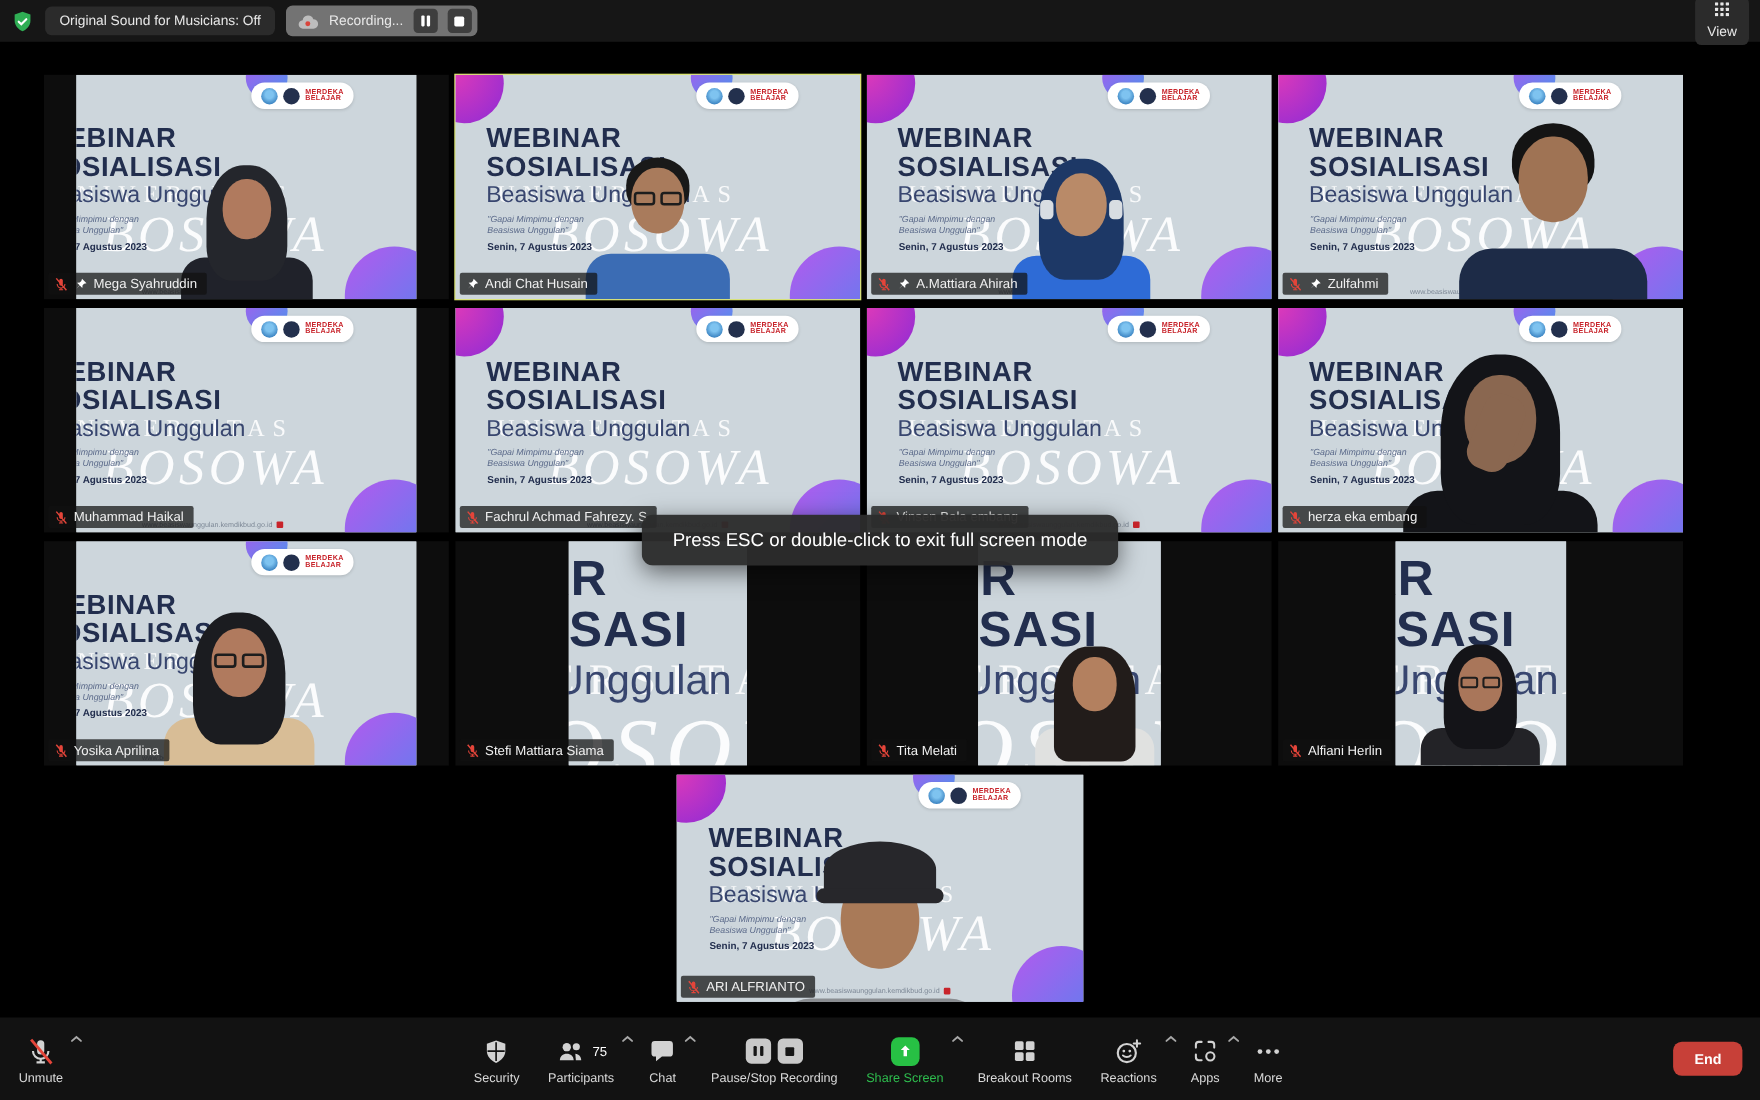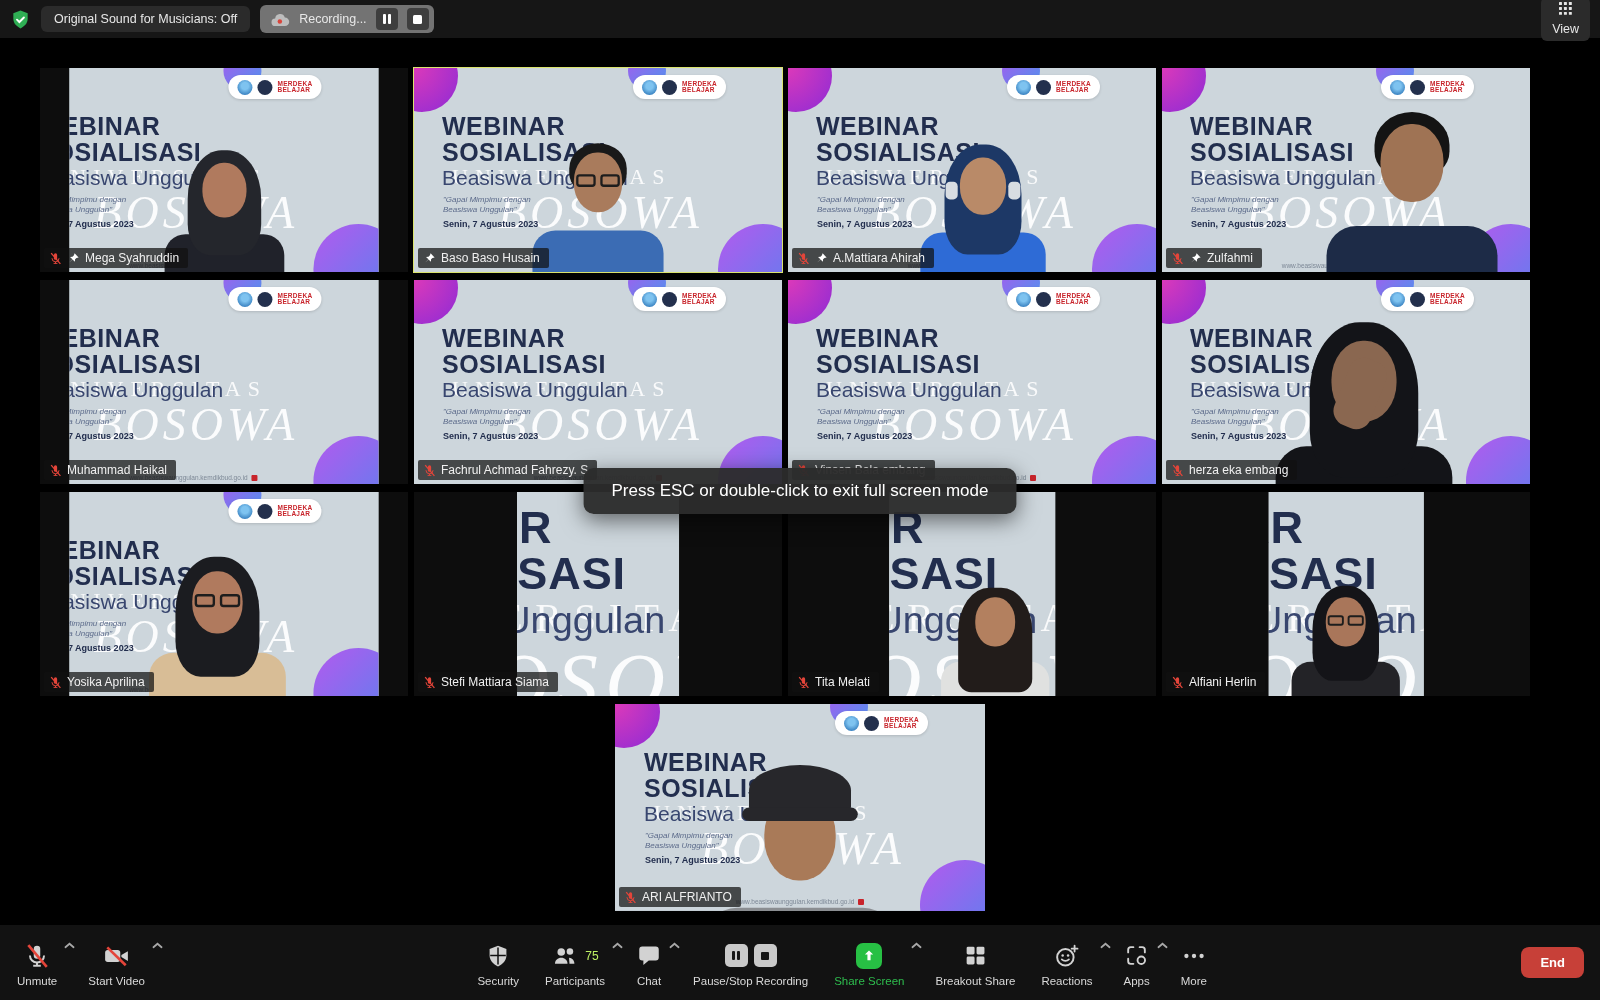--- a/index.html
+++ b/index.html
@@ -68,21 +68,21 @@
   
   #toolbar { position:absolute; bottom:0; left:0; right:0; height:75px; background:#121212;
     display:flex; align-items:stretch; z-index:60; }
   .tb-left { display:flex; margin-left:4px; }
   .tb-center { display:flex; margin:0 auto; }
   .tb-right { display:flex; align-items:center; margin-right:16px; }
   .titem { position:relative; display:flex; flex-direction:column; align-items:center; justify-content:center;
     gap:6px; padding:4px 13px 0 13px; color:#d9d9d9; font-size:11.5px; cursor:pointer; }
   .titem .ic { height:27px; display:flex; align-items:center; justify-content:center; gap:5px; }
   .titem.accent { color:#2ebd4e; }
-  .titem .cnt { font-size:12px; color:#bef264; margin-left:2px; }
+  .titem .cnt { font-size:12px; color:#ffffff; margin-left:2px; }
   .chev { position:absolute; top:15px; right:0px; }
   .greensq { width:26px; height:26px; background:#27c044; border-radius:7px; display:flex; align-items:center; justify-content:center; }
   .rcsq { width:23px; height:23px; background:#c9c9c9; border-radius:5px; display:flex; align-items:center; justify-content:center; gap:2.5px; }
   .rcsq .b { width:3px; height:9px; background:#161616; border-radius:1px; }
   .rcsq .s { width:8px; height:8px; background:#161616; border-radius:1px; }
   .endbtn { background:#c74038; color:#fff; font-size:13px; font-weight:bold; padding:8px 19px; border-radius:8px; cursor:pointer; }
 </style>
 </head>
 <body>
 
@@ -203,21 +203,21 @@
             <div style="position:absolute;left:56px;top:35px;width:17px;height:11px;border:2px solid #1d1d1d;border-radius:3px"></div>
             <div style="position:absolute;left:77px;top:35px;width:17px;height:11px;border:2px solid #1d1d1d;border-radius:3px"></div>
           </div>
         </div>
         <div class="ntag">
           <span style="display:flex">
             <svg width="13" height="13" viewBox="0 0 24 24">
               <path d="M14 2.5l7.5 7.5-4 .9-2.6 2.6-.4 4.6-4.3-4.3-6 5.7 5.7-6-4.3-4.3 4.6-.4 2.6-2.6z" fill="#fff"></path>
             </svg>
           </span>
-          <span>Baso Baso Husain</span>
+          <span>Andi Chat Husain</span>
         </div>
       </div>
       <div class="tile">
         <div class="vid" style="width:100%">
           <div class="slide cf">
     <div class="sl-w1">UNIVERSITAS</div>
     <div class="sl-w2">BOSOWA</div>
     <div class="sl-c1"></div>
     <div class="sl-c2"></div>
     <div class="sl-c3"></div>
@@ -629,33 +629,20 @@
         <span class="ic">
           <svg width="26" height="26" viewBox="0 0 24 24">
             <rect x="9" y="2.5" width="6" height="12" rx="3" fill="#d2d2d2"></rect>
             <path d="M5.5 11.5a6.5 6.5 0 0 0 13 0" fill="none" stroke="#d2d2d2" stroke-width="1.8"></path>
             <line x1="12" y1="18" x2="12" y2="21" stroke="#d2d2d2" stroke-width="1.8"></line>
             <line x1="8.5" y1="21" x2="15.5" y2="21" stroke="#d2d2d2" stroke-width="1.8"></line>
             <line x1="4" y1="2" x2="21" y2="22" stroke="#e4453a" stroke-width="2.4"></line>
           </svg>
         </span>
         <span>Unmute</span>
-        <span class="chev"><svg width="11" height="9" viewBox="0 0 10 8">
-            <path d="M1.3 5.6L5 2.4l3.7 3.2" stroke="#a8a8a8" stroke-width="1.6" fill="none" stroke-linecap="round"></path>
-          </svg></span>
-      </div>
-      <div class="titem" style="padding-right: 18px;">
-        <span class="ic">
-          <svg width="27" height="26" viewBox="0 0 24 24">
-            <rect x="1.5" y="6.5" width="14" height="11" rx="2.5" fill="#d2d2d2"></rect>
-            <path d="M16.5 11l6-3.5v9l-6-3.5z" fill="#d2d2d2"></path>
-            <line x1="3.5" y1="4" x2="20.5" y2="20.5" stroke="#e4453a" stroke-width="2.4"></line>
-          </svg>
-        </span>
-        <span>Start Video</span>
         <span class="chev"><svg width="11" height="9" viewBox="0 0 10 8">
             <path d="M1.3 5.6L5 2.4l3.7 3.2" stroke="#a8a8a8" stroke-width="1.6" fill="none" stroke-linecap="round"></path>
           </svg></span>
       </div>
     </div>
   <div class="tb-center" id="tbcenter">
       <div class="titem">
         <span class="ic">
           <svg width="24" height="26" viewBox="0 0 24 24">
             <path d="M12 1.8l8.4 3.1v6.5c0 5-3.6 8.6-8.4 11-4.8-2.4-8.4-6-8.4-11V4.9z" fill="#d2d2d2"></path>
@@ -722,21 +709,21 @@
         <span class="ic">
           <svg width="25" height="25" viewBox="0 0 24 24">
             <g fill="#d2d2d2">
               <rect x="3.5" y="3.5" width="7.6" height="7.6" rx="1.4"></rect>
               <rect x="13" y="3.5" width="7.6" height="7.6" rx="1.4"></rect>
               <rect x="3.5" y="13" width="7.6" height="7.6" rx="1.4"></rect>
               <rect x="13" y="13" width="7.6" height="7.6" rx="1.4"></rect>
             </g>
           </svg>
         </span>
-        <span>Breakout Share</span>
+        <span>Breakout Rooms</span>
       </div>
       <div class="titem" style="padding-right: 18px;">
         <span class="ic">
           <svg width="26" height="26" viewBox="0 0 24 24">
             <circle cx="10.5" cy="13.2" r="7.6" fill="none" stroke="#d2d2d2" stroke-width="1.8"></circle>
             <circle cx="8" cy="11.6" r="1.15" fill="#d2d2d2"></circle>
             <circle cx="13" cy="11.6" r="1.15" fill="#d2d2d2"></circle>
             <path d="M7.2 15.2a4.6 4.6 0 0 0 6.6 0" stroke="#d2d2d2" stroke-width="1.6" fill="none" stroke-linecap="round"></path>
             <path d="M19 2.5v5.4M16.3 5.2h5.4" stroke="#d2d2d2" stroke-width="1.7" stroke-linecap="round"></path>
           </svg>

